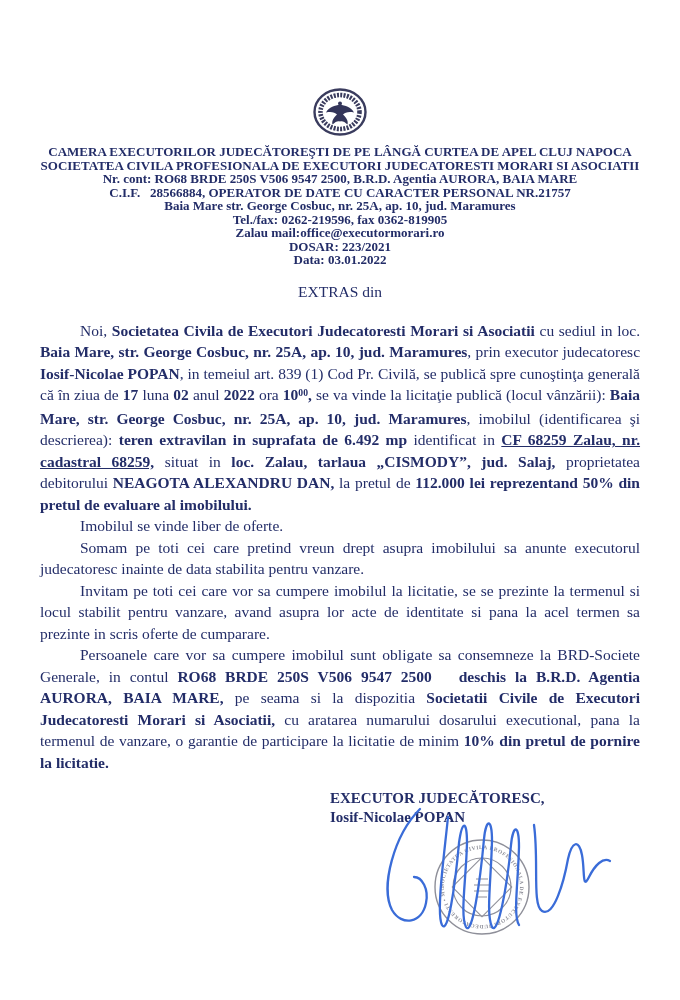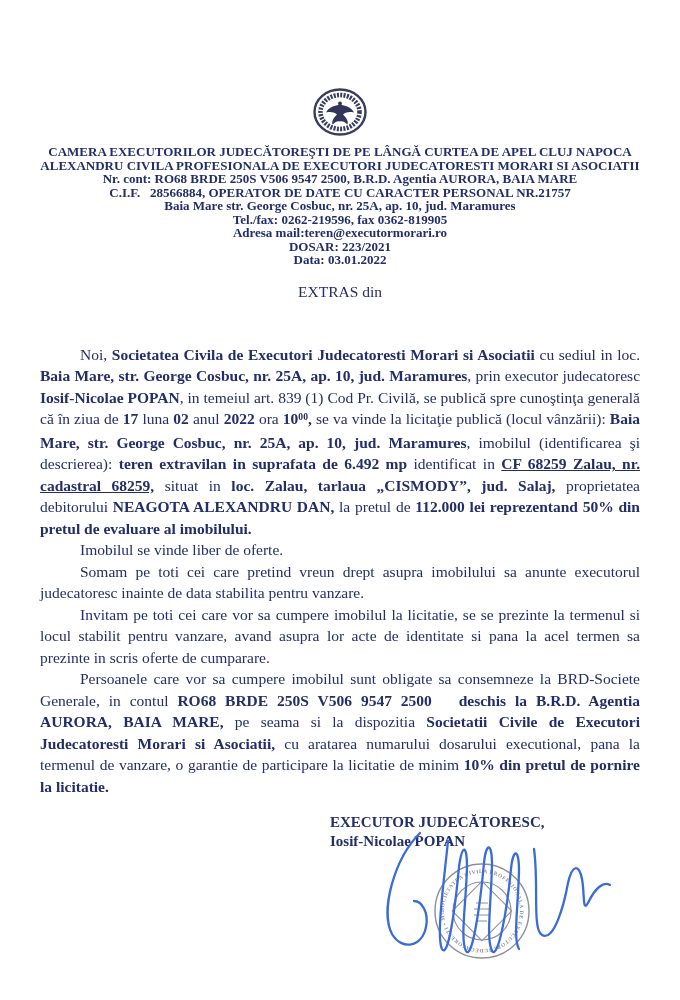--- a/index.html
+++ b/index.html
@@ -29,21 +29,21 @@
   }
   .org-header div{white-space:nowrap;}
   .doc-title{
     margin-top:17px;
     text-align:center;
     font-weight:normal;
     font-size:15.5px;
     line-height:16px;
   }
   .body-text{
-    margin:44px 40px 0 40px;
+    margin:20px 40px 0 40px;
     font-size:15.5px;
     line-height:21.5px;
     text-align:justify;
   }
   .body-text p{text-indent:40px;}
   .b{font-weight:bold;}
   .bu{font-weight:bold;text-decoration:underline;}
   .bsup{font-weight:bold;font-size:62%;position:relative;top:-0.45em;}
   .signature-block{
     position:relative;
@@ -71,26 +71,26 @@
       <ellipse cx="27" cy="24" rx="25.5" ry="22.5" fill="#ffffff" stroke="#3a3c5e" stroke-width="2.4"></ellipse>
       <ellipse cx="27" cy="24" rx="19.5" ry="17" fill="none" stroke="#3a3c5e" stroke-width="4.6" stroke-dasharray="2 1.3"></ellipse>
       <ellipse cx="27" cy="24" rx="14" ry="12" fill="#ffffff"></ellipse>
       <circle cx="27" cy="15.5" r="2" fill="#33355a"></circle>
       <path d="M27,17 C22,17 16,19 13,24.5 C18.5,23.5 22,24.5 24,26.5 C20.5,29.5 18.5,33.5 19.5,36.5 C22.5,33.5 25,32.5 27,33.5 C29,32.5 31.5,33.5 34.5,36.5 C35.5,33.5 33.5,29.5 30,26.5 C32,24.5 35.5,23.5 41,24.5 C38,19 32,17 27,17 Z" fill="#33355a"></path>
     </svg>
   </div>
 
   <div class="org-header">
     <div>CAMERA EXECUTORILOR JUDECĂTOREŞTI DE PE LÂNGĂ CURTEA DE APEL CLUJ NAPOCA</div>
-    <div>ALEXANDRU CIVILA PROFESIONALA DE EXECUTORI JUDECATORESTI MORARI SI ASOCIATII</div>
+    <div>SOCIETATEA CIVILA PROFESIONALA DE EXECUTORI JUDECATORESTI MORARI SI ASOCIATII</div>
     <div>Nr. cont: RO68 BRDE 250S V506 9547 2500, B.R.D. Agentia AURORA, BAIA MARE</div>
     <div>C.I.F.&nbsp;&nbsp;&nbsp;28566884, OPERATOR DE DATE CU CARACTER PERSONAL NR.21757</div>
     <div>Baia Mare str. George Cosbuc, nr. 25A, ap. 10, jud. Maramures</div>
     <div>Tel./fax: 0262-219596, fax 0362-819905</div>
-    <div>Adresa mail:teren@executormorari.ro</div>
+    <div>Zalau mail:office@executormorari.ro</div>
     <div>DOSAR: 223/2021</div>
     <div>Data: 03.01.2022</div>
   </div>
 
   <div class="doc-title">
     <div>EXTRAS din</div>
   </div>
 
   <div class="body-text">
     <p><span>Noi, </span><span class="b">Societatea Civila de Executori Judecatoresti Morari si Asociatii</span><span> cu sediul in loc. </span><span class="b">Baia Mare, str. George Cosbuc, nr. 25A, ap. 10, jud. Maramures</span><span>, prin executor judecatoresc </span><span class="b">Iosif-Nicolae POPAN</span><span>, in temeiul art. 839 (1) Cod Pr. Civilă, se publică spre cunoştinţa generală că în ziua de </span><span class="b">17</span><span> luna </span><span class="b">02</span><span> anul </span><span class="b">2022</span><span> ora </span><span class="b">10</span><span class="bsup">00</span><span class="b">,</span><span> se va vinde la licitaţie publică (locul vânzării): </span><span class="b">Baia Mare, str. George Cosbuc, nr. 25A, ap. 10, jud. Maramures</span><span>, imobilul (identificarea şi descrierea): </span><span class="b">teren extravilan in suprafata de 6.492 mp</span><span> identificat in </span><span class="bu">CF 68259 Zalau, nr. cadastral 68259,</span><span> situat in </span><span class="b">loc. Zalau, tarlaua „CISMODY”, jud. Salaj,</span><span> proprietatea debitorului </span><span class="b">NEAGOTA ALEXANDRU DAN,</span><span> la pretul de </span><span class="b">112.000 lei reprezentand 50% din pretul de evaluare al imobilului.</span></p>

